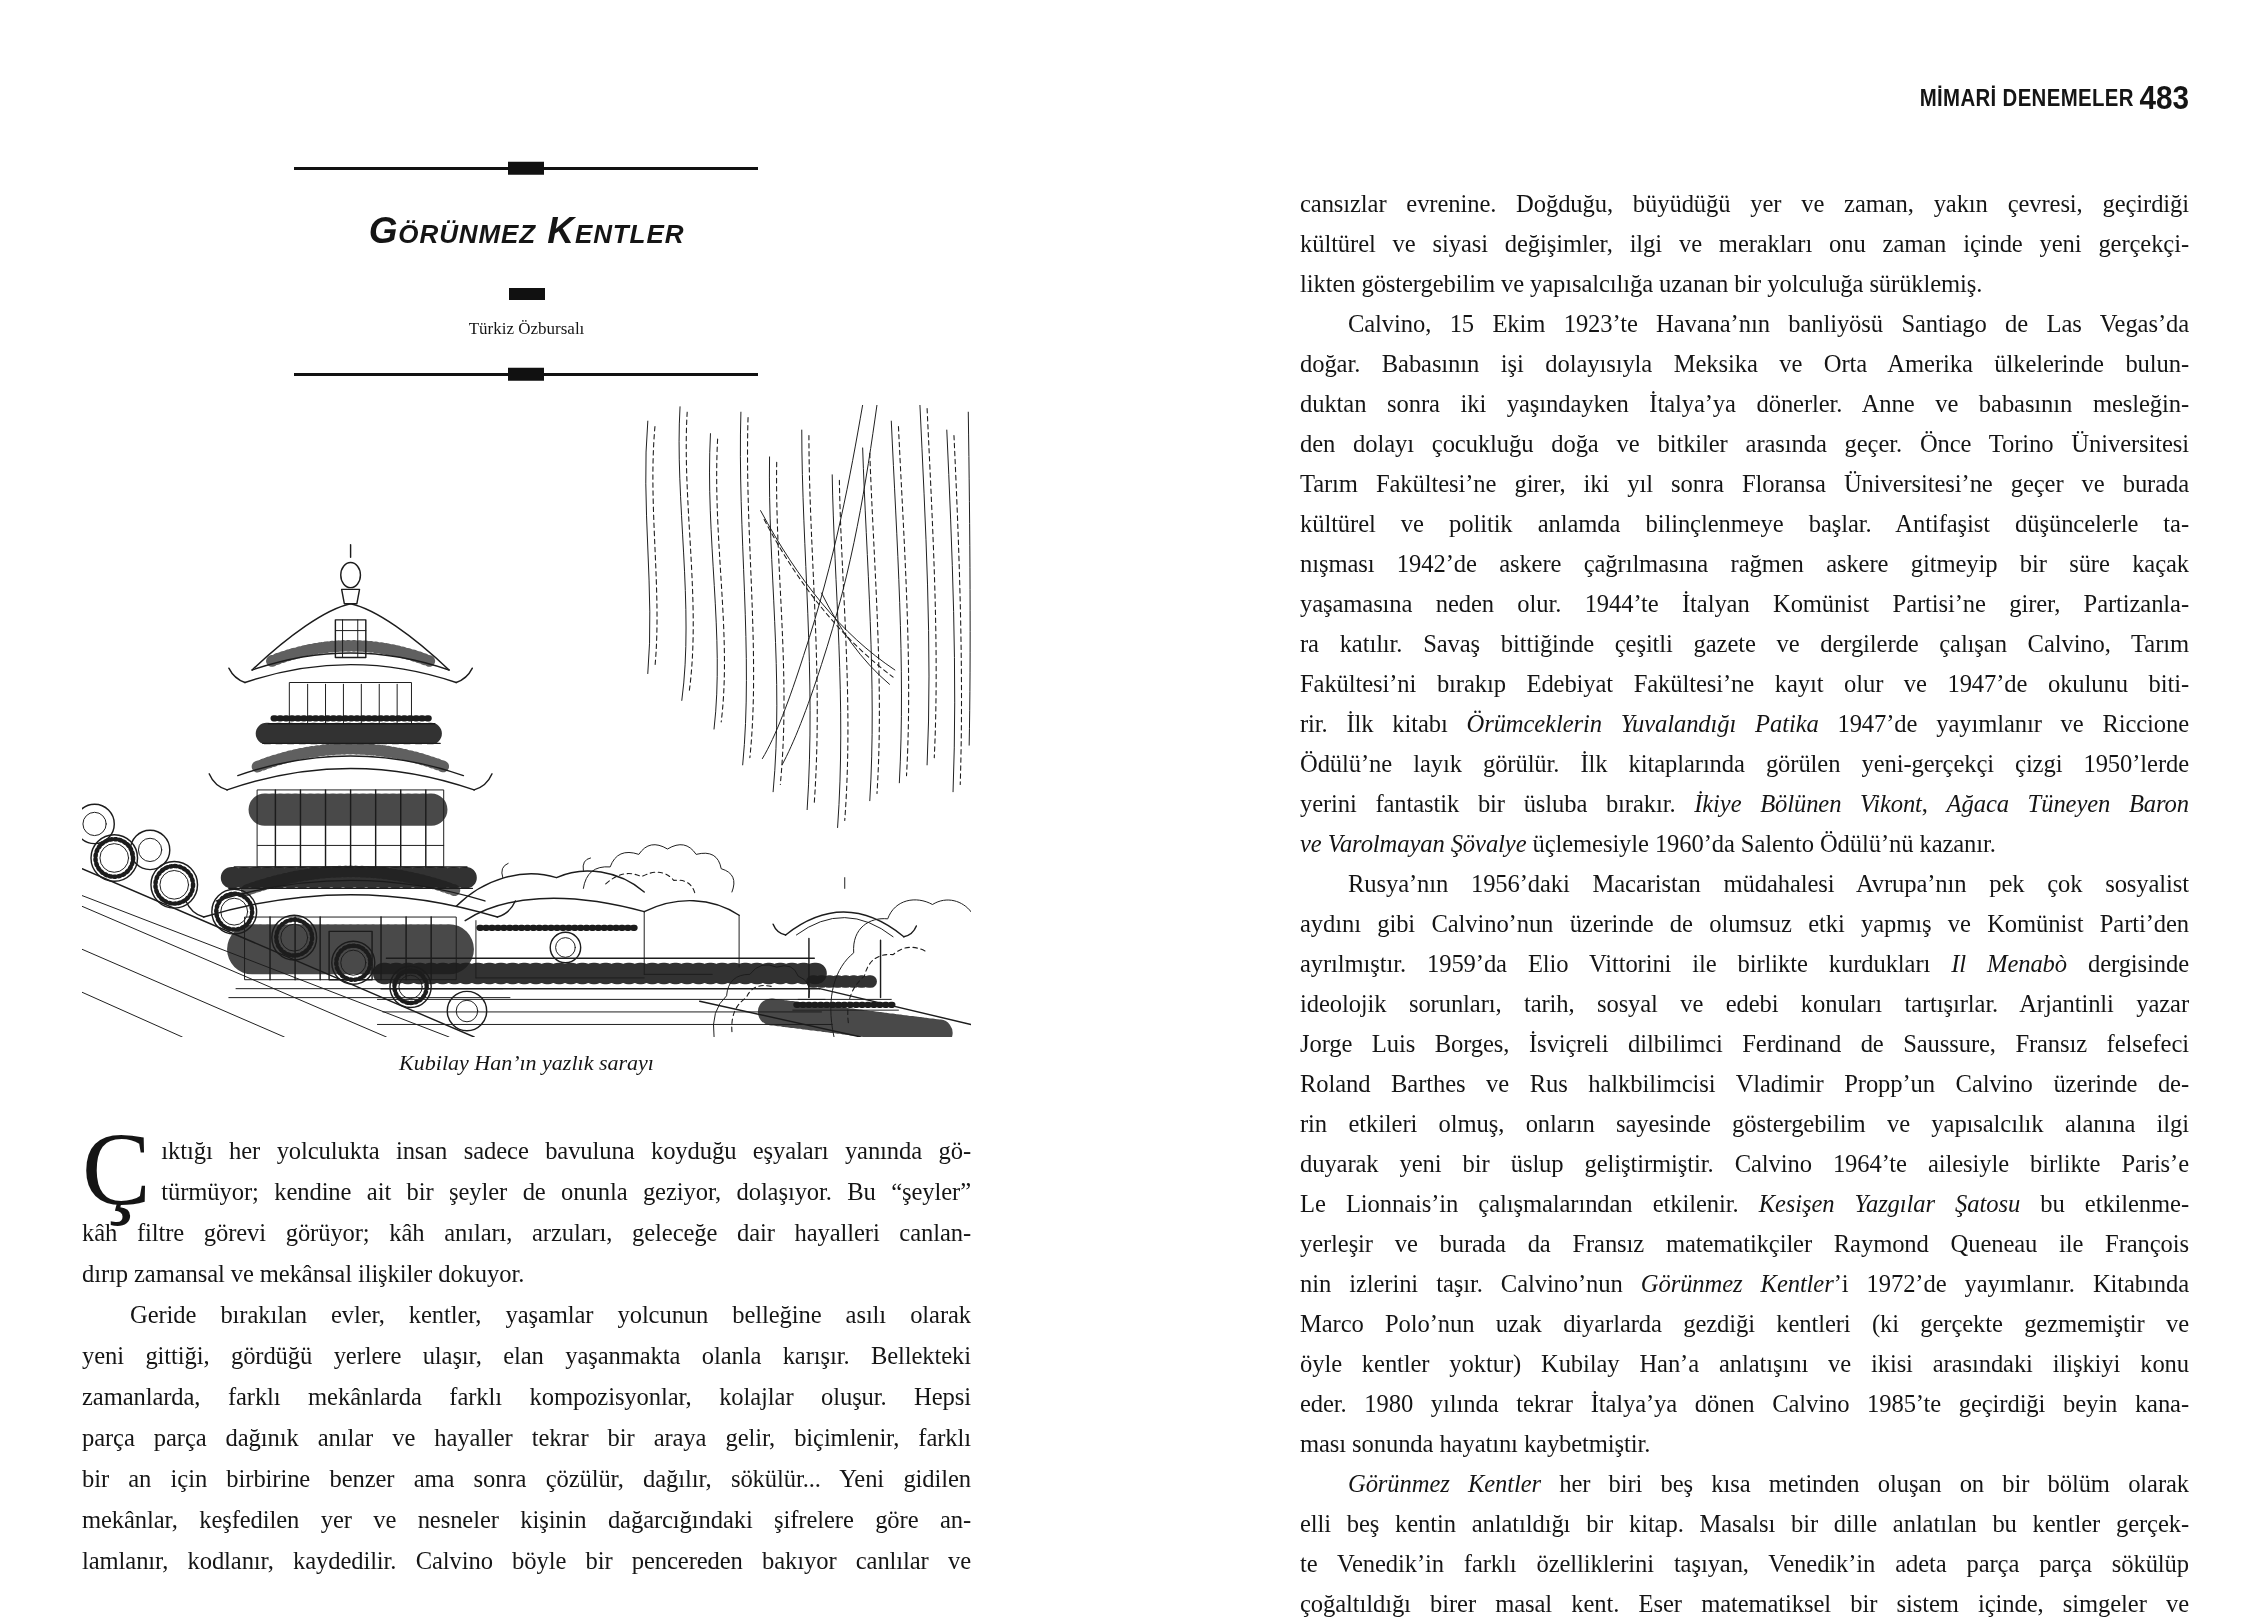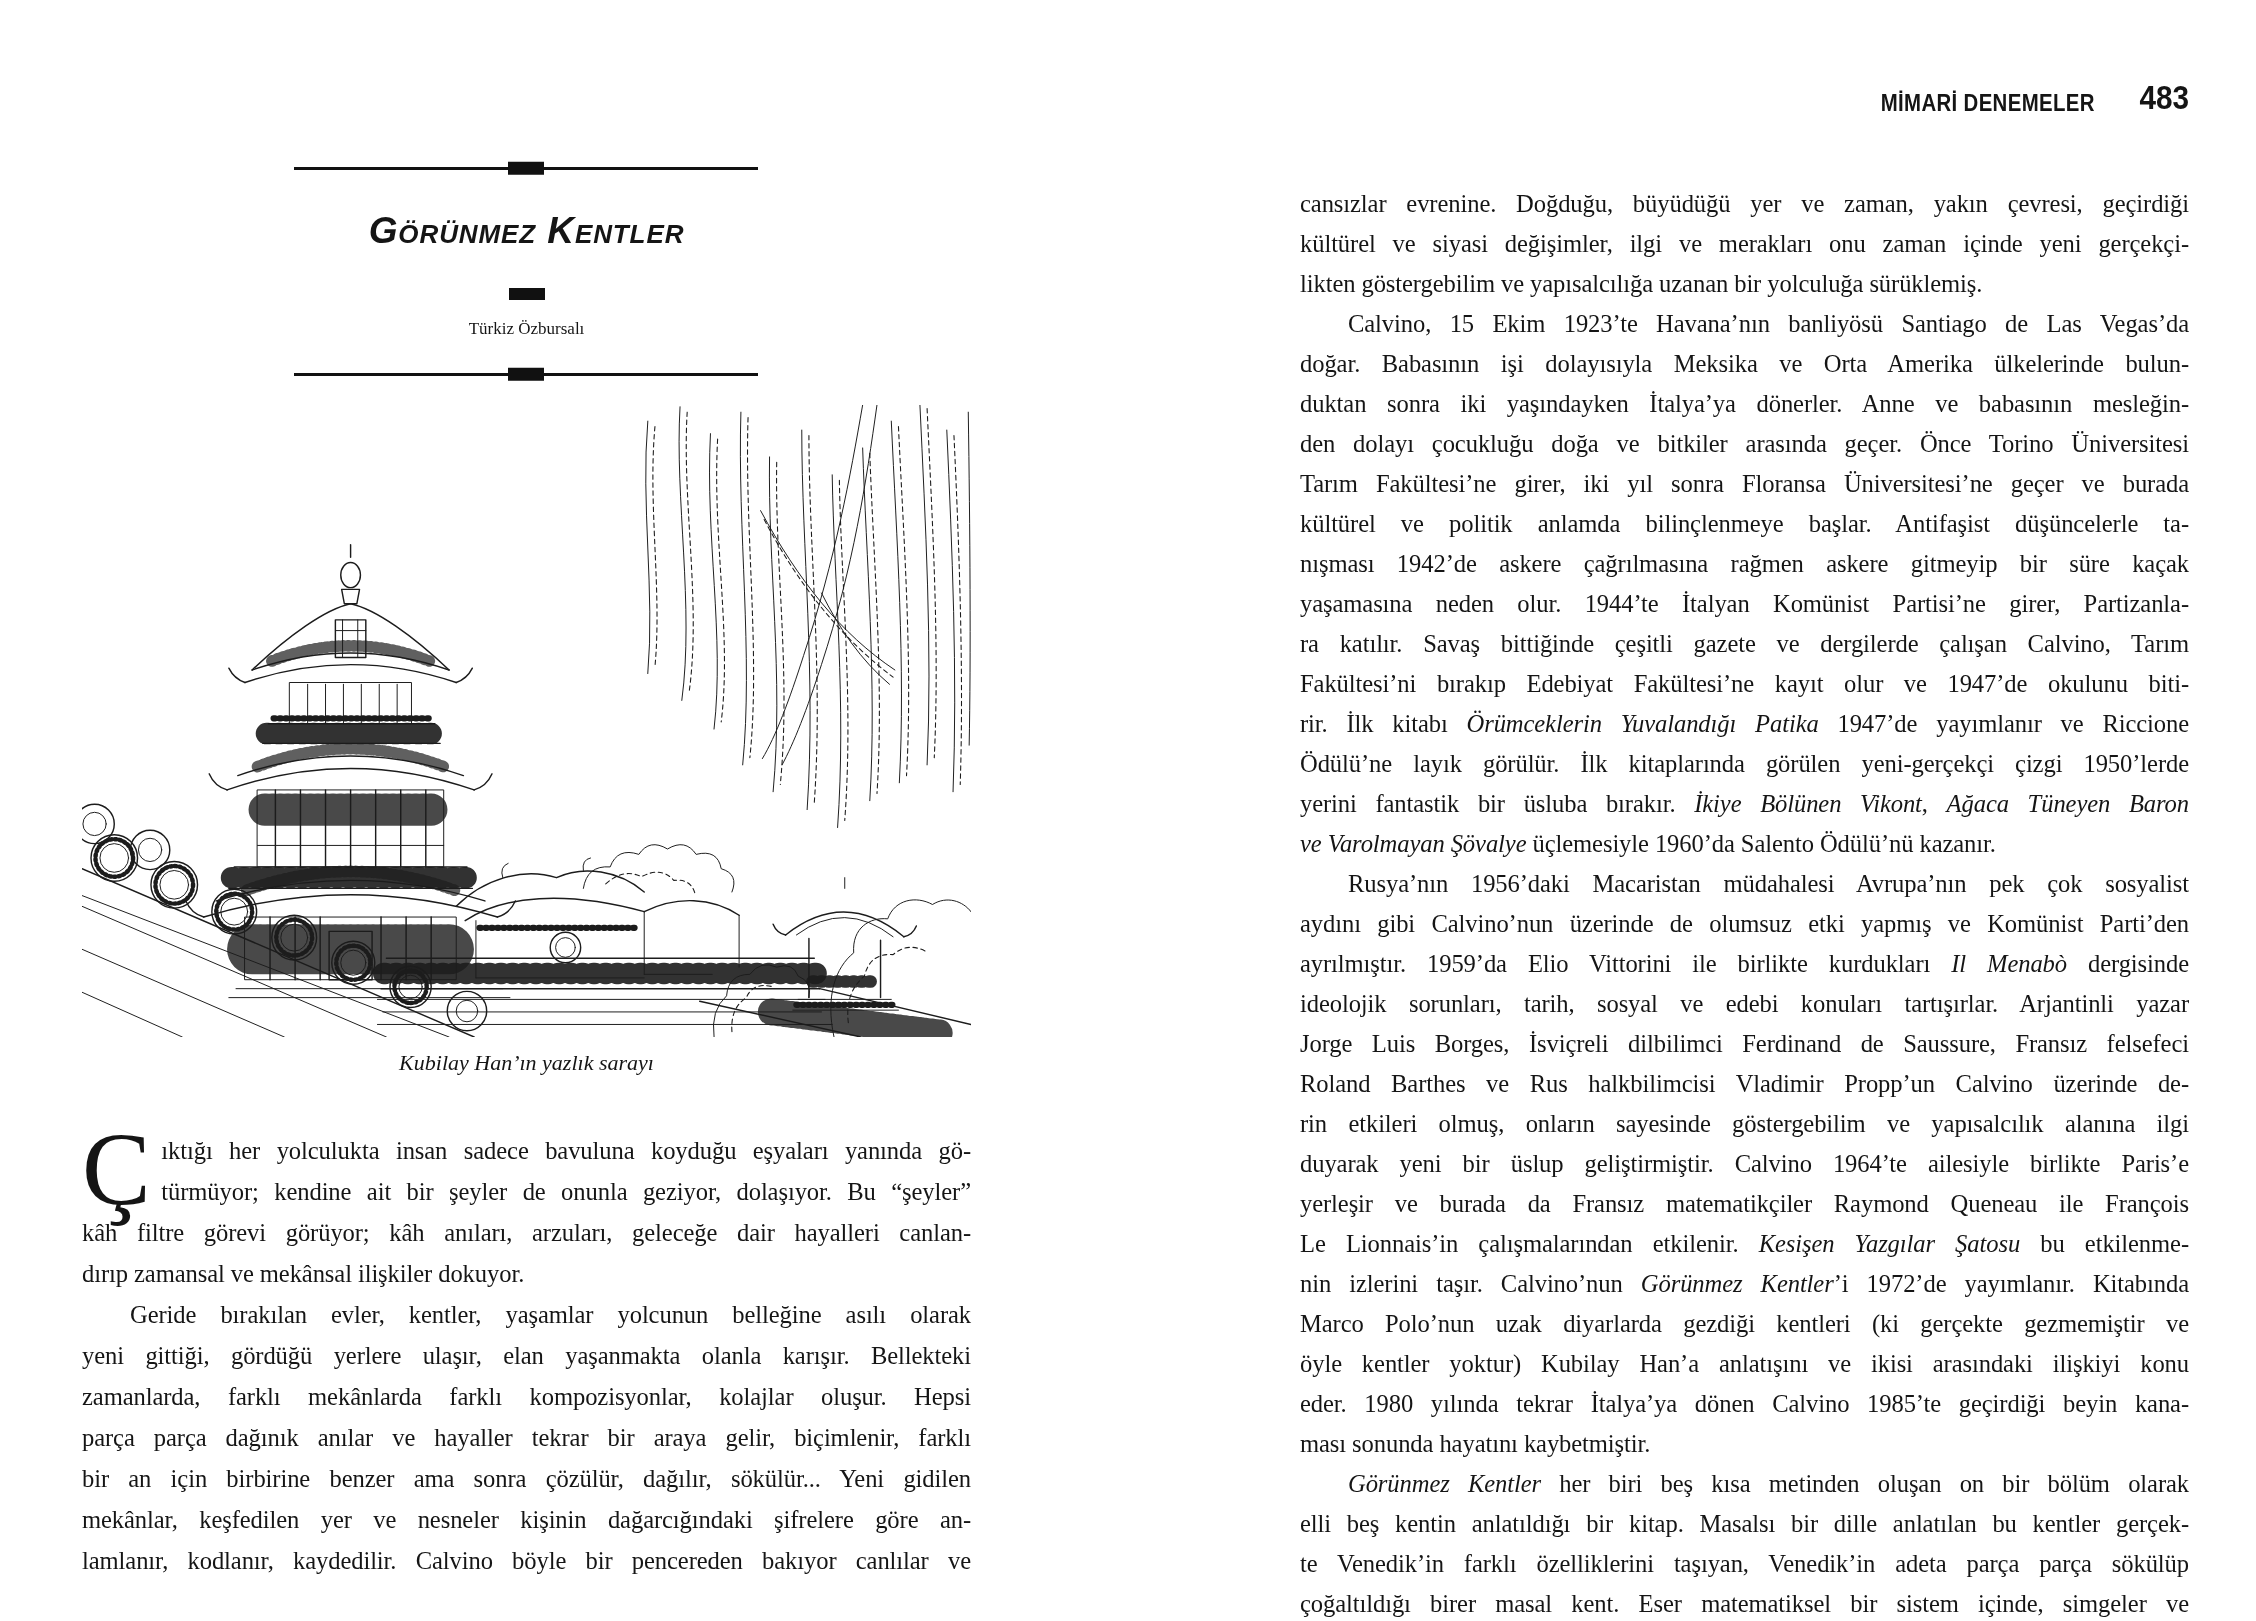--- a/index.html
+++ b/index.html
@@ -64,21 +64,21 @@
   .it{font-style:italic;}
   .dropcap{
     float:left;
     font-size:103px;line-height:82px;height:82px;
     padding-right:10.7px;margin-top:-1.8px;
   }
 
   
   .running-head{
     position:absolute;top:79px;right:0;
-    display:flex;align-items:flex-end;gap:39px;
+    display:flex;align-items:center;
     font-family:"Liberation Sans","DejaVu Sans",sans-serif;
   }
   .running-head .head-label{
     font-weight:bold;font-size:24px;letter-spacing:0.4px;
     transform:scaleX(0.85);transform-origin:right center;
   }
   .running-head .folio{
     font-weight:bold;font-size:33px;
     transform:scaleX(0.9);transform-origin:right center;
   }
@@ -296,22 +296,22 @@
       <div class="line"><span>yerini fantastik bir üsluba bırakır. </span><span class="it">İkiye Bölünen Vikont</span><span>, </span><span class="it">Ağaca Tüneyen Baron</span></div>
       <div class="line end"><span class="it">ve Varolmayan Şövalye</span><span> üçlemesiyle 1960’da Salento Ödülü’nü kazanır.</span></div>
       <div class="line indent"><span>Rusya’nın 1956’daki Macaristan müdahalesi Avrupa’nın pek çok sosyalist</span></div>
       <div class="line"><span>aydını gibi Calvino’nun üzerinde de olumsuz etki yapmış ve Komünist Parti’den</span></div>
       <div class="line"><span>ayrılmıştır. 1959’da Elio Vittorini ile birlikte kurdukları </span><span class="it">Il Menabò</span><span> dergisinde</span></div>
       <div class="line"><span>ideolojik sorunları, tarih, sosyal ve edebi konuları tartışırlar. Arjantinli yazar</span></div>
       <div class="line"><span>Jorge Luis Borges, İsviçreli dilbilimci Ferdinand de Saussure, Fransız felsefeci</span></div>
       <div class="line"><span>Roland Barthes ve Rus halkbilimcisi Vladimir Propp’un Calvino üzerinde de-</span></div>
       <div class="line"><span>rin etkileri olmuş, onların sayesinde göstergebilim ve yapısalcılık alanına ilgi</span></div>
       <div class="line"><span>duyarak yeni bir üslup geliştirmiştir. Calvino 1964’te ailesiyle birlikte Paris’e</span></div>
+      <div class="line"><span>Le Lionnais’in çalışmalarından etkilenir. </span><span class="it">Kesişen Yazgılar Şatosu</span><span> bu etkilenme-</span></div>
       <div class="line"><span>yerleşir ve burada da Fransız matematikçiler Raymond Queneau ile François</span></div>
-      <div class="line"><span>Le Lionnais’in çalışmalarından etkilenir. </span><span class="it">Kesişen Yazgılar Şatosu</span><span> bu etkilenme-</span></div>
       <div class="line"><span>nin izlerini taşır. Calvino’nun </span><span class="it">Görünmez Kentler</span><span>’i 1972’de yayımlanır. Kitabında</span></div>
       <div class="line"><span>Marco Polo’nun uzak diyarlarda gezdiği kentleri (ki gerçekte gezmemiştir ve</span></div>
       <div class="line"><span>öyle kentler yoktur) Kubilay Han’a anlatışını ve ikisi arasındaki ilişkiyi konu</span></div>
       <div class="line"><span>eder. 1980 yılında tekrar İtalya’ya dönen Calvino 1985’te geçirdiği beyin kana-</span></div>
       <div class="line end"><span>ması sonunda hayatını kaybetmiştir.</span></div>
       <div class="line indent"><span class="it">Görünmez Kentler</span><span> her biri beş kısa metinden oluşan on bir bölüm olarak</span></div>
       <div class="line"><span>elli beş kentin anlatıldığı bir kitap. Masalsı bir dille anlatılan bu kentler gerçek-</span></div>
       <div class="line"><span>te Venedik’in farklı özelliklerini taşıyan, Venedik’in adeta parça parça sökülüp</span></div>
       <div class="line"><span>çoğaltıldığı birer masal kent. Eser matematiksel bir sistem içinde, simgeler ve</span></div>
     </div>

